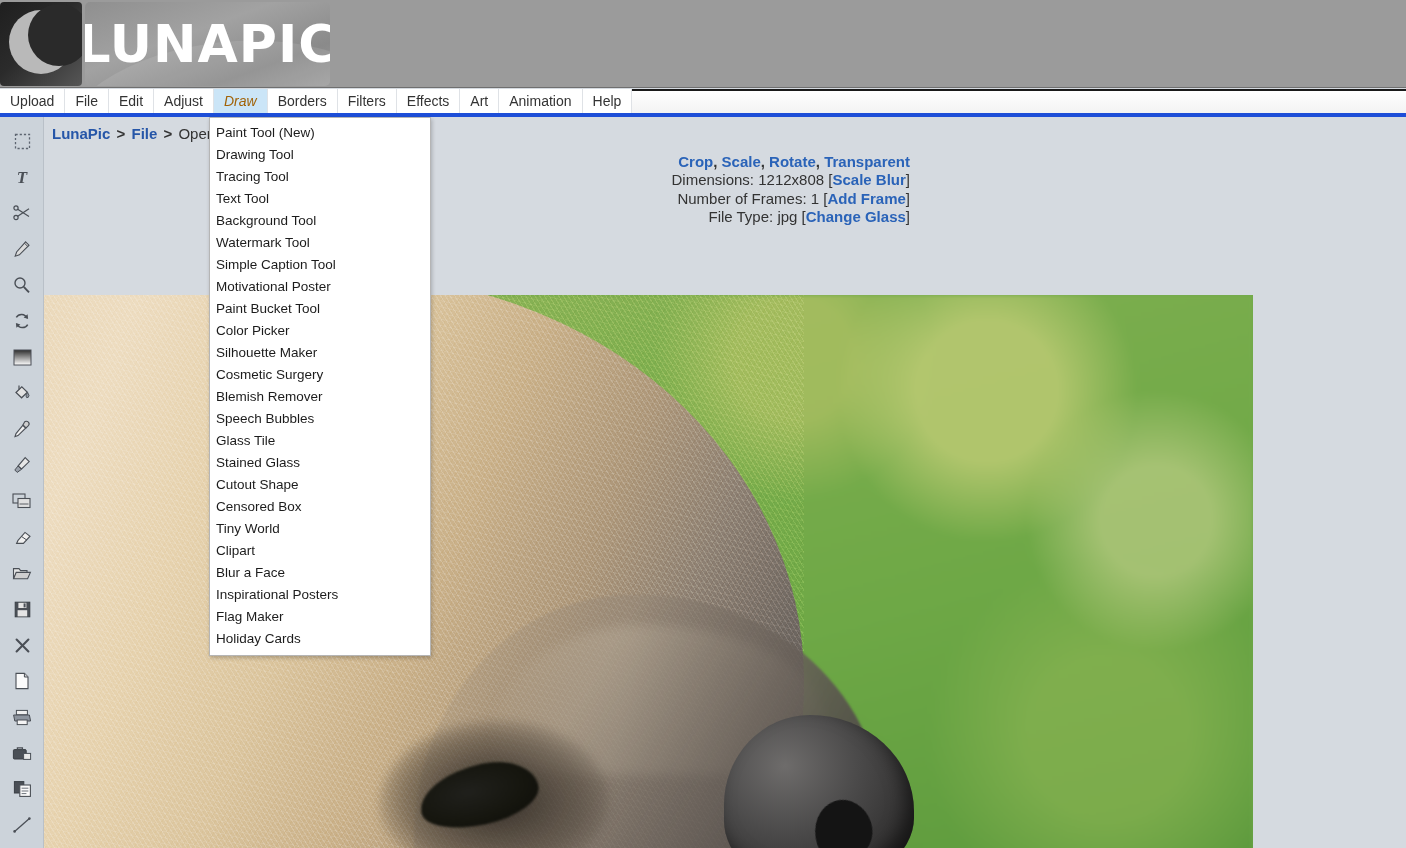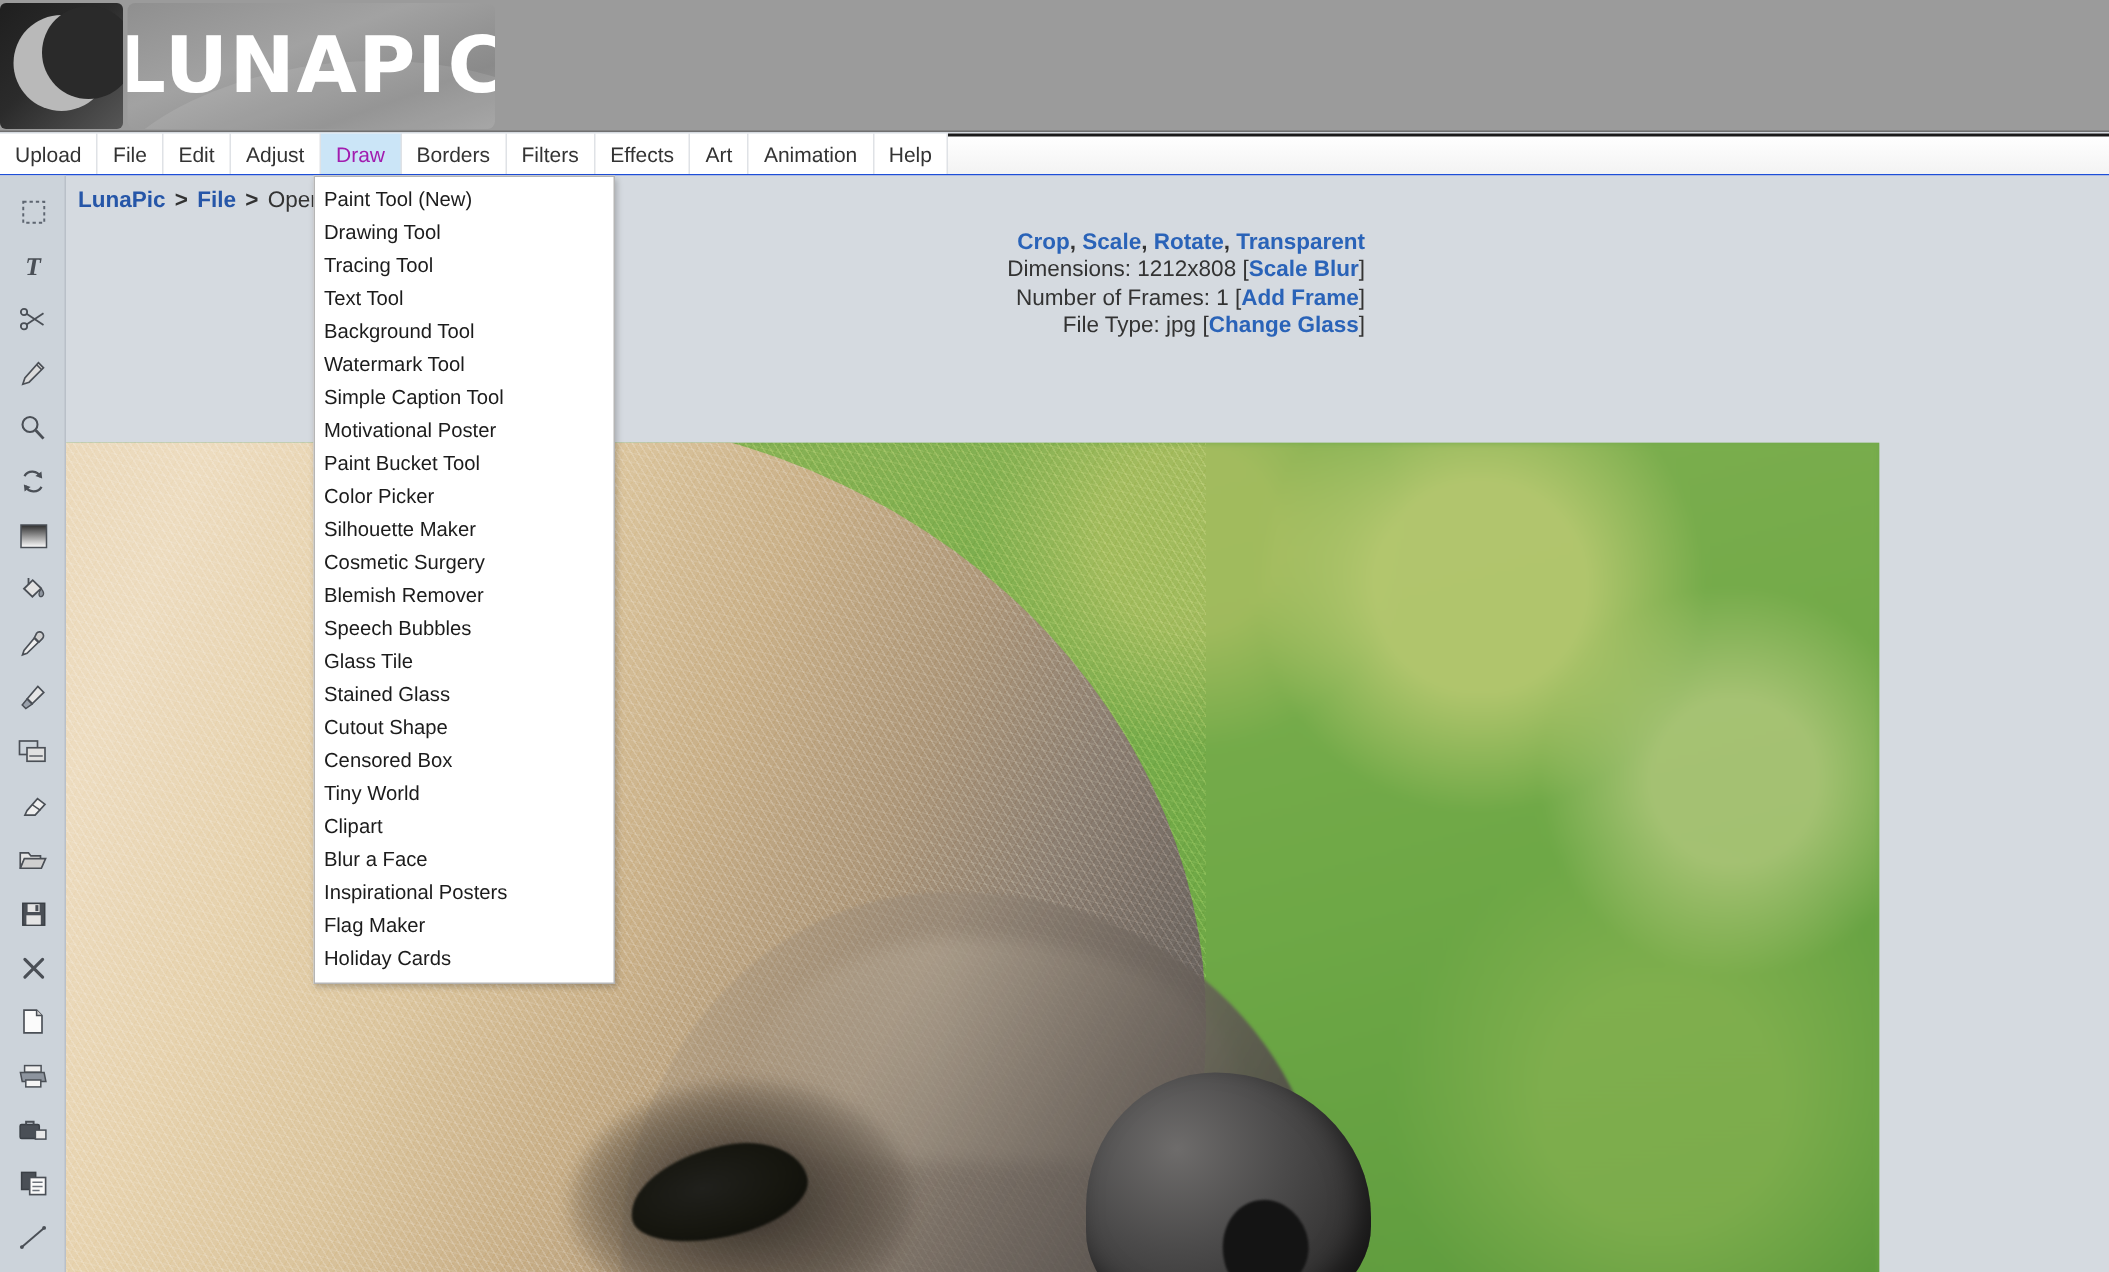--- a/index.html
+++ b/index.html
@@ -88,38 +88,39 @@
     font-family: "DejaVu Sans", sans-serif;
     line-height: 1;
   }
 
   
   .menubar {
     position: absolute;
     left: 0; top: 89px;
     width: 1406px; height: 28px;
     background: #ffffff;
-    border-bottom: 1px solid #1d4ed8;
+    border-bottom: 4px solid #1d4ed8;
     box-sizing: border-box;
     display: flex;
     align-items: stretch;
     font-size: 14px;
   }
   .menu-item {
     padding: 0 10px;
     display: flex;
     align-items: center;
     color: #333333;
     border-right: 1px solid #dfe2e6;
     cursor: default;
     white-space: nowrap;
   }
   .menu-item.active {
     background: #cbe5f7;
-    color: #a21caf;
+    color: #a16207;
+    font-style: italic;
   }
   .menu-filler {
     flex: 1;
     background: linear-gradient(#ffffff, #f3f3f3);
     border-top: 2px solid #1a1a1a;
     box-sizing: border-box;
   }
 
   
   .workspace {
@@ -182,21 +183,21 @@
     text-decoration: none;
   }
   .info-top-links { font-weight: bold; }
   .info-top-links .lnk { font-weight: bold; }
   .info-line { white-space: nowrap; }
 
   
   .dropdown {
     position: absolute;
     left: 209px; top: 117px;
-    width: 201px;
+    width: 222px;
     background: #ffffff;
     border: 1px solid #b5b5b5;
     box-shadow: 1px 2px 4px rgba(0,0,0,0.22);
     z-index: 40;
     padding: 4px 0 5px 0;
     box-sizing: border-box;
   }
   .dd-item {
     padding: 2px 0 2px 6px;
     font-size: 13.5px;

